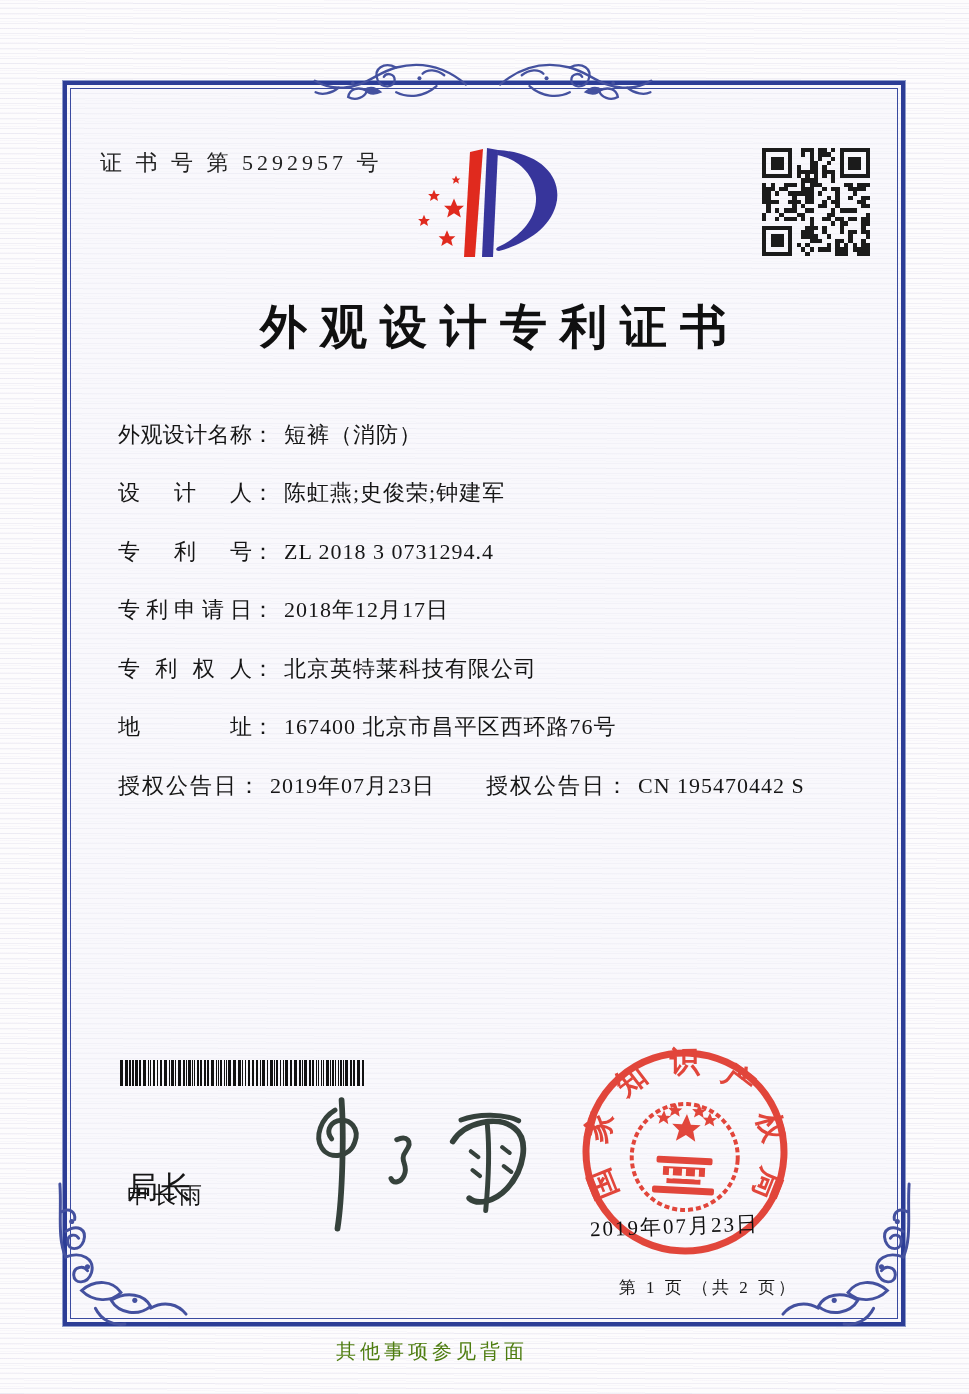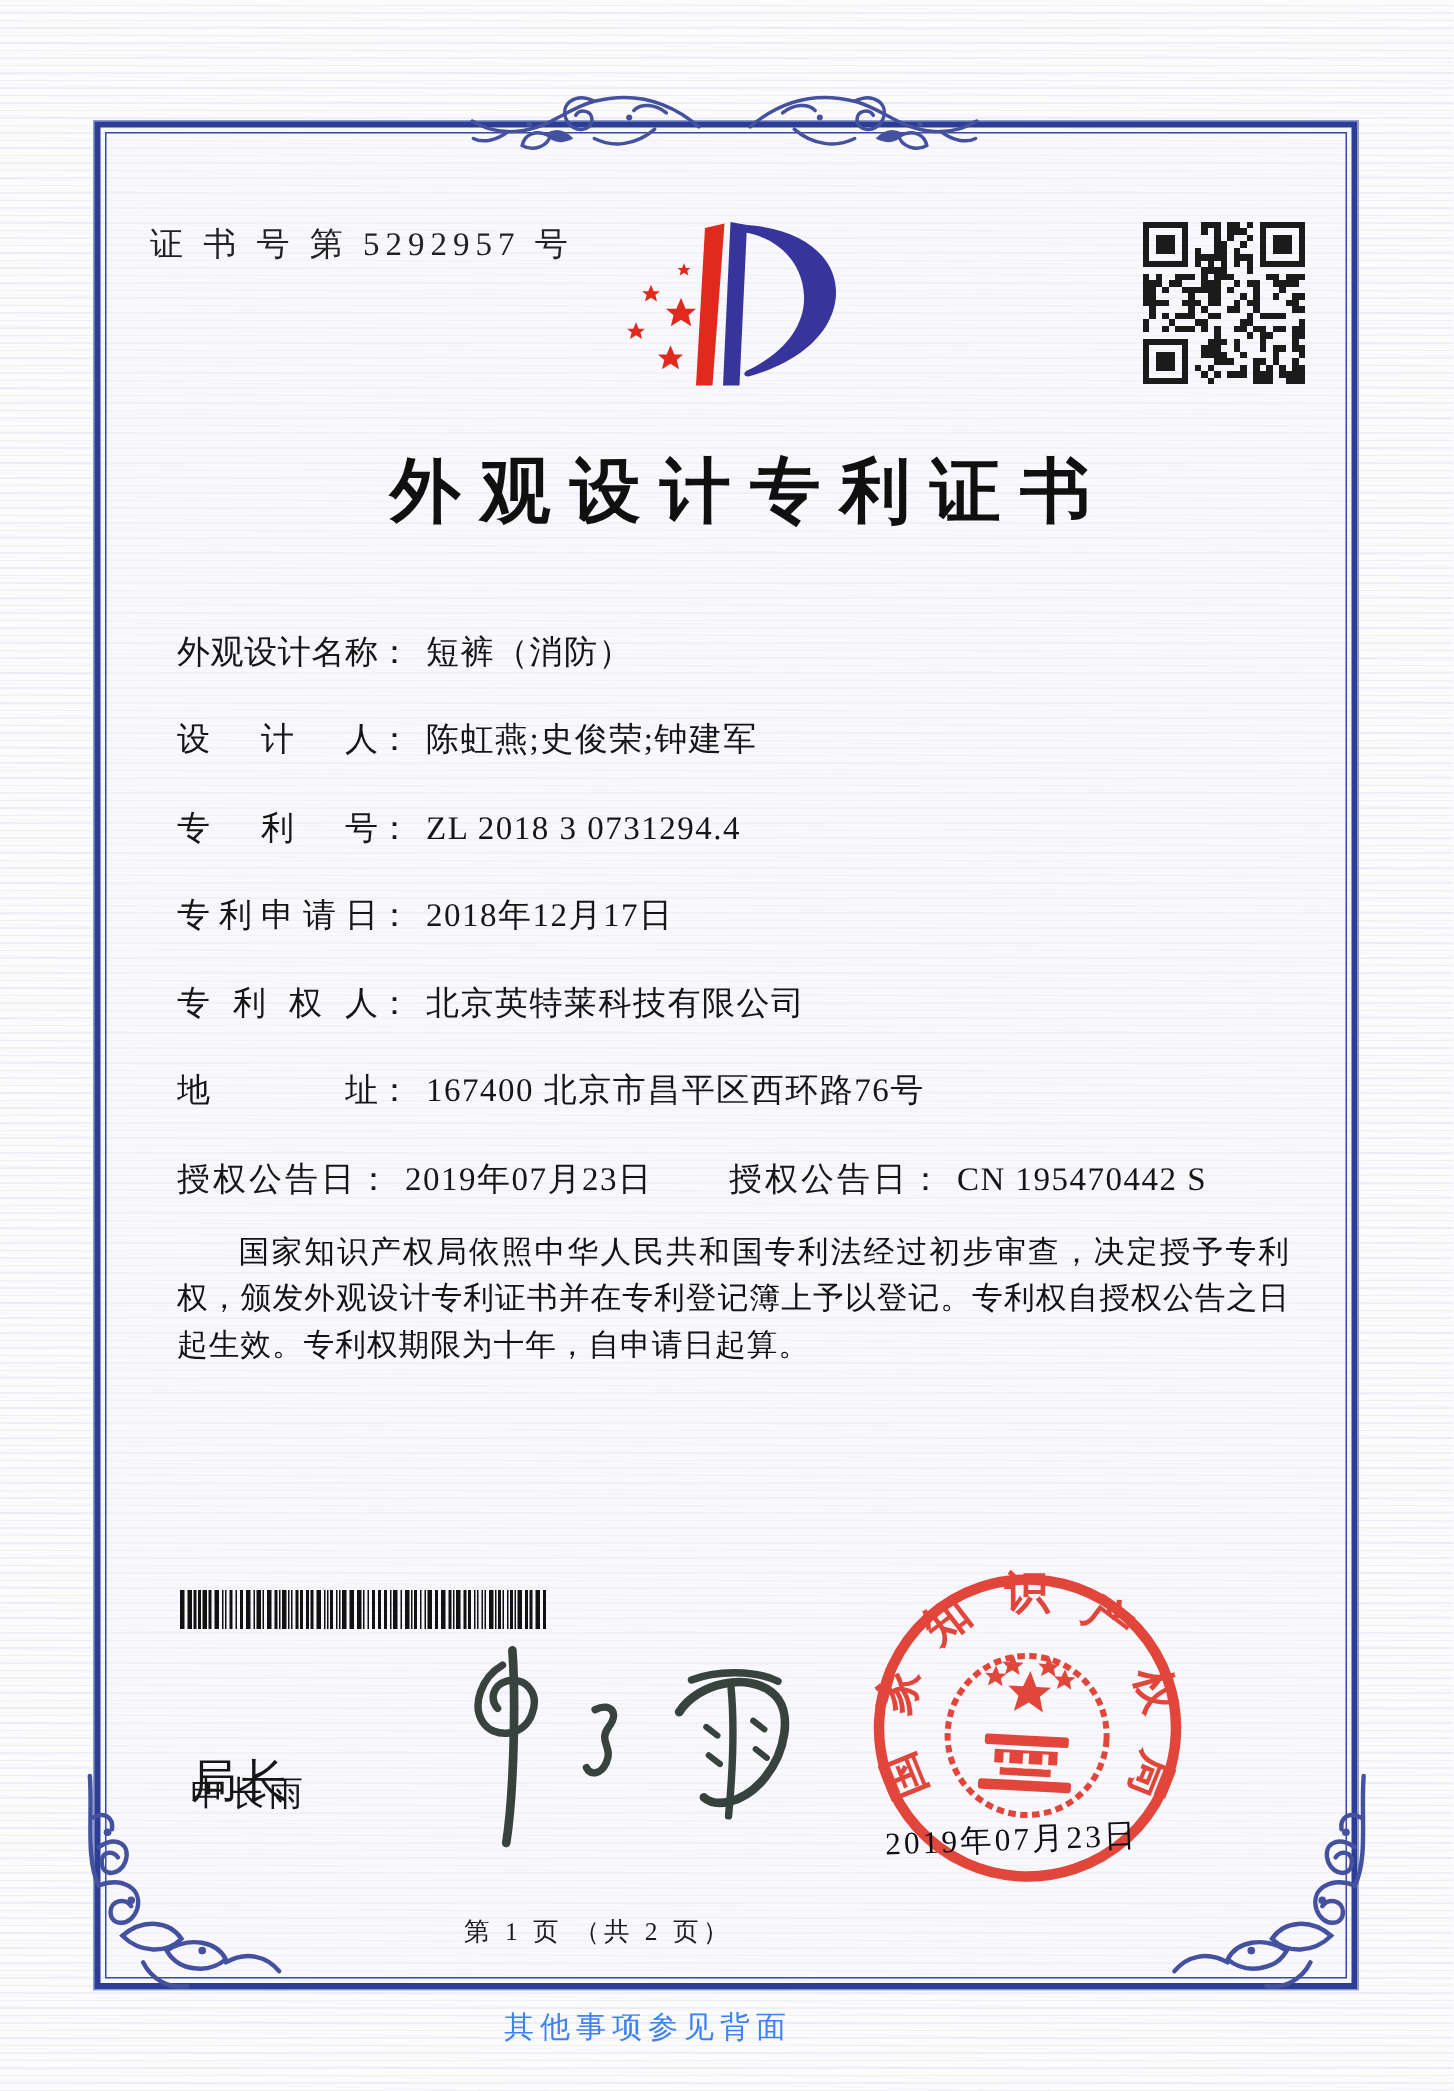--- a/index.html
+++ b/index.html
@@ -55,24 +55,24 @@
   .director-label{position:absolute;left:127px;top:1167px;font-size:31px;letter-spacing:3px;}
   .director-name{position:absolute;left:127px;top:1180px;font-size:23px;letter-spacing:3px;}
   .signature{position:absolute;left:265px;top:1092px;width:280px;height:140px;}
   
   .seal{position:absolute;left:578px;top:1045px;width:214px;height:214px;opacity:0.92;}
   .seal-date{
     position:absolute;left:590px;top:1212px;width:190px;font-size:21px;color:#101010;
     letter-spacing:2px;transform:rotate(-2deg);white-space:nowrap;
   }
   
-  .page-indicator{position:absolute;left:0;top:1276px;width:798px;text-align:center;
+  .page-indicator{position:absolute;left:0;top:1276px;width:798px;text-align:right;
     font-size:17px;letter-spacing:3px;color:#1b1b1b;}
   .back-note{position:absolute;left:0;top:1338px;width:864px;text-align:center;
-    font-size:20px;letter-spacing:4px;color:#3b82f6;}
+    font-size:20px;letter-spacing:4px;color:#4d7c0f;}
 </style>
 </head>
 <body>
 
 <div class="texture"></div>
 
 <svg width="0" height="0" style="position:absolute">
   <defs>
     <path id="star" d="M0,-10 L2.94,-3.09 L9.51,-3.09 L4.76,1.18 L6.47,8.09 L0,4.0 L-6.47,8.09 L-4.76,1.18 L-9.51,-3.09 L-2.94,-3.09 Z"></path>
     <g id="corner-fl">
@@ -477,21 +477,20 @@
   </div>
   <div class="frow" style="top:351px">
     <span class="glabel">授权公告日</span><span class="fcolon">：</span><span class="fvalue">2019年07月23日</span>
     <span class="grant2">
       <span class="glabel">授权公告日</span><span class="fcolon">：</span><span class="fvalue">CN 195470442 S</span>
     </span>
   </div>
 </div>
 
 <div class="paras">
-  <p>国家知识产权局依照中华人民共和国专利法经过初步审查，决定授予专利权，颁发外观设计专利证书并在专利登记簿上予以登记。专利权自授权公告之日起生效。专利权期限为十年，自申请日起算。</p>
 </div>
 
 <svg class="barcode" id="barcode" viewBox="0 0 247 26" preserveAspectRatio="none">
     <rect x="0" y="0" width="3" height="26" fill="#111"></rect>
     <rect x="5" y="0" width="3" height="26" fill="#111"></rect>
     <rect x="9" y="0" width="2" height="26" fill="#111"></rect>
     <rect x="12" y="0" width="2" height="26" fill="#111"></rect>
     <rect x="15" y="0" width="3" height="26" fill="#111"></rect>
     <rect x="19" y="0" width="2" height="26" fill="#111"></rect>
     <rect x="23" y="0" width="3" height="26" fill="#111"></rect>

